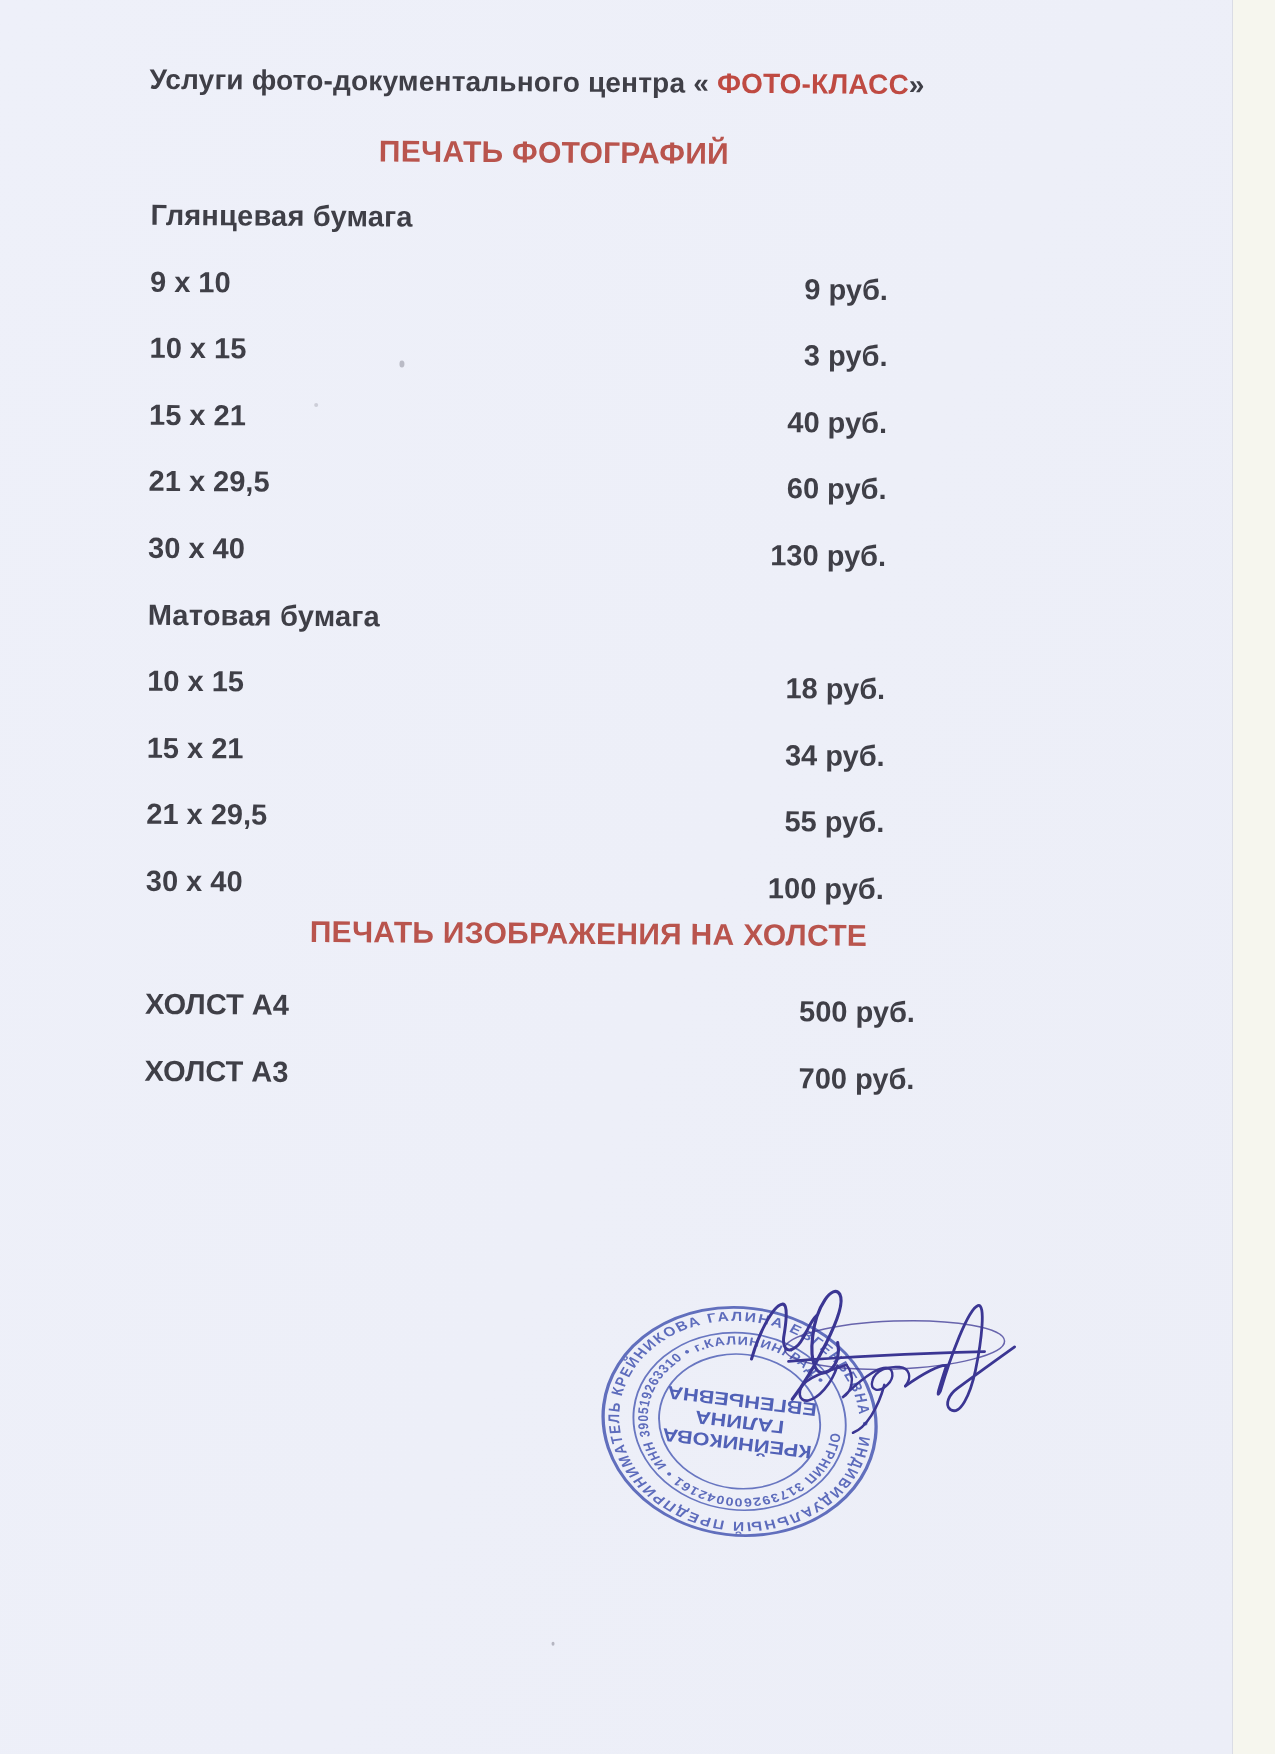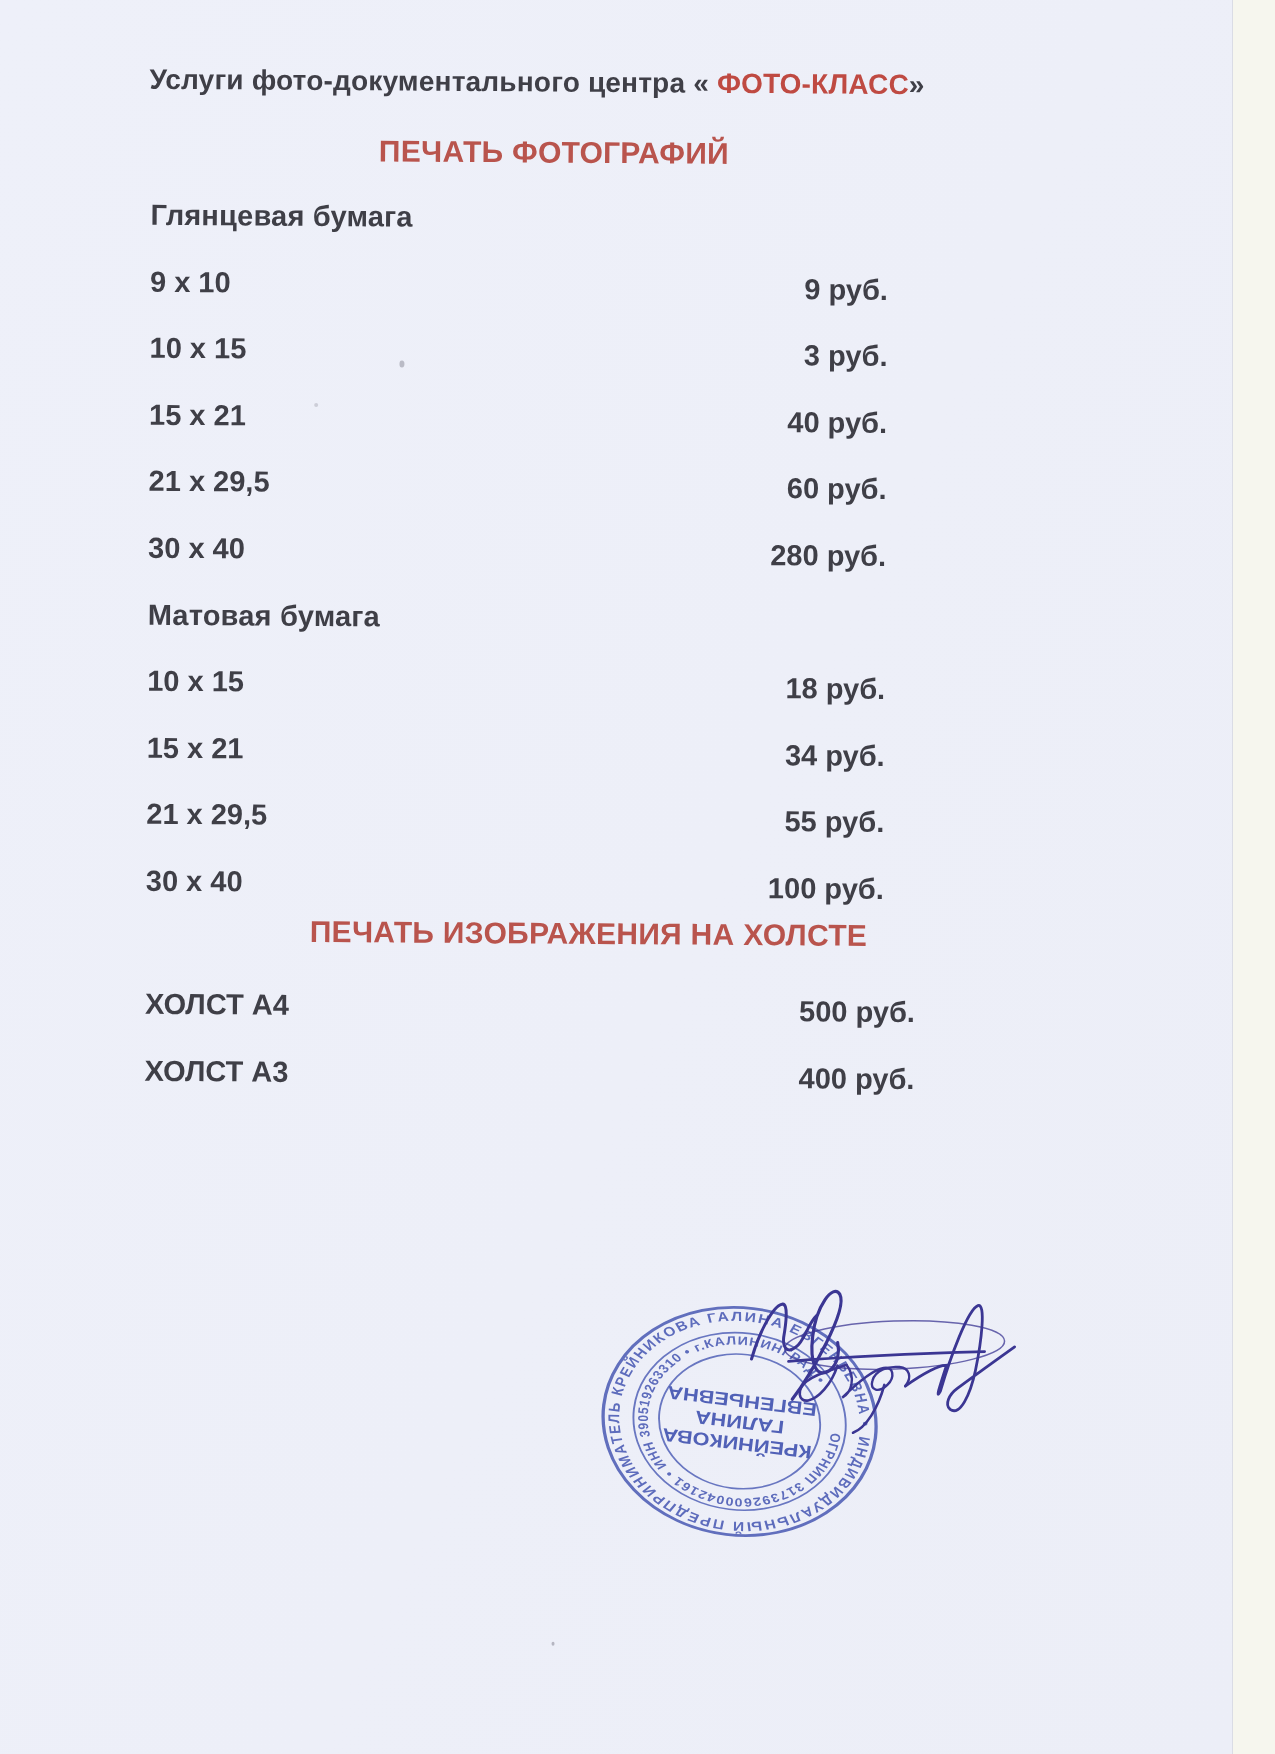--- a/index.html
+++ b/index.html
@@ -64,33 +64,33 @@
   <div class="doc-title"><span>Услуги фото-документального центра «</span><span class="brand"> ФОТО-КЛАСС</span><span>»</span></div>
 
   <div class="h-photos red-heading">ПЕЧАТЬ ФОТОГРАФИЙ</div>
 
   <div class="rows">
     <div class="row group"><span class="label">Глянцевая бумага</span></div>
     <div class="row"><span class="label">9 х 10</span><span class="price">9 руб.</span></div>
     <div class="row"><span class="label">10 х 15</span><span class="price">3 руб.</span></div>
     <div class="row"><span class="label">15 х 21</span><span class="price">40 руб.</span></div>
     <div class="row"><span class="label">21 х 29,5</span><span class="price">60 руб.</span></div>
-    <div class="row"><span class="label">30 х 40</span><span class="price">280 руб.</span></div>
+    <div class="row"><span class="label">30 х 40</span><span class="price">130 руб.</span></div>
     <div class="row group"><span class="label">Матовая бумага</span></div>
     <div class="row"><span class="label">10 х 15</span><span class="price">18 руб.</span></div>
     <div class="row"><span class="label">15 х 21</span><span class="price">34 руб.</span></div>
     <div class="row"><span class="label">21 х 29,5</span><span class="price">55 руб.</span></div>
     <div class="row"><span class="label">30 х 40</span><span class="price">100 руб.</span></div>
   </div>
 
   <div class="h-canvas red-heading">ПЕЧАТЬ ИЗОБРАЖЕНИЯ НА ХОЛСТЕ</div>
 
   <div class="rows2">
     <div class="row"><span class="label">ХОЛСТ А4</span><span class="price">500 руб.</span></div>
-    <div class="row"><span class="label">ХОЛСТ А3</span><span class="price">400 руб.</span></div>
+    <div class="row"><span class="label">ХОЛСТ А3</span><span class="price">700 руб.</span></div>
   </div>
 
   <div class="stamp">
     <svg viewBox="0 0 300 300" preserveAspectRatio="none">
       <defs>
         <path id="ringOuter" d="M150,150 m-127,0 a127,127 0 1,1 254,0 a127,127 0 1,1 -254,0"></path>
         <path id="ringInner" d="M150,150 m-97,0 a97,97 0 1,1 194,0 a97,97 0 1,1 -194,0"></path>
       </defs>
       <circle cx="150" cy="150" r="144" fill="none" stroke="#4152b0" stroke-width="3.5" opacity="0.9"></circle>
       <circle cx="150" cy="150" r="112" fill="none" stroke="#4152b0" stroke-width="2" opacity="0.85"></circle>

